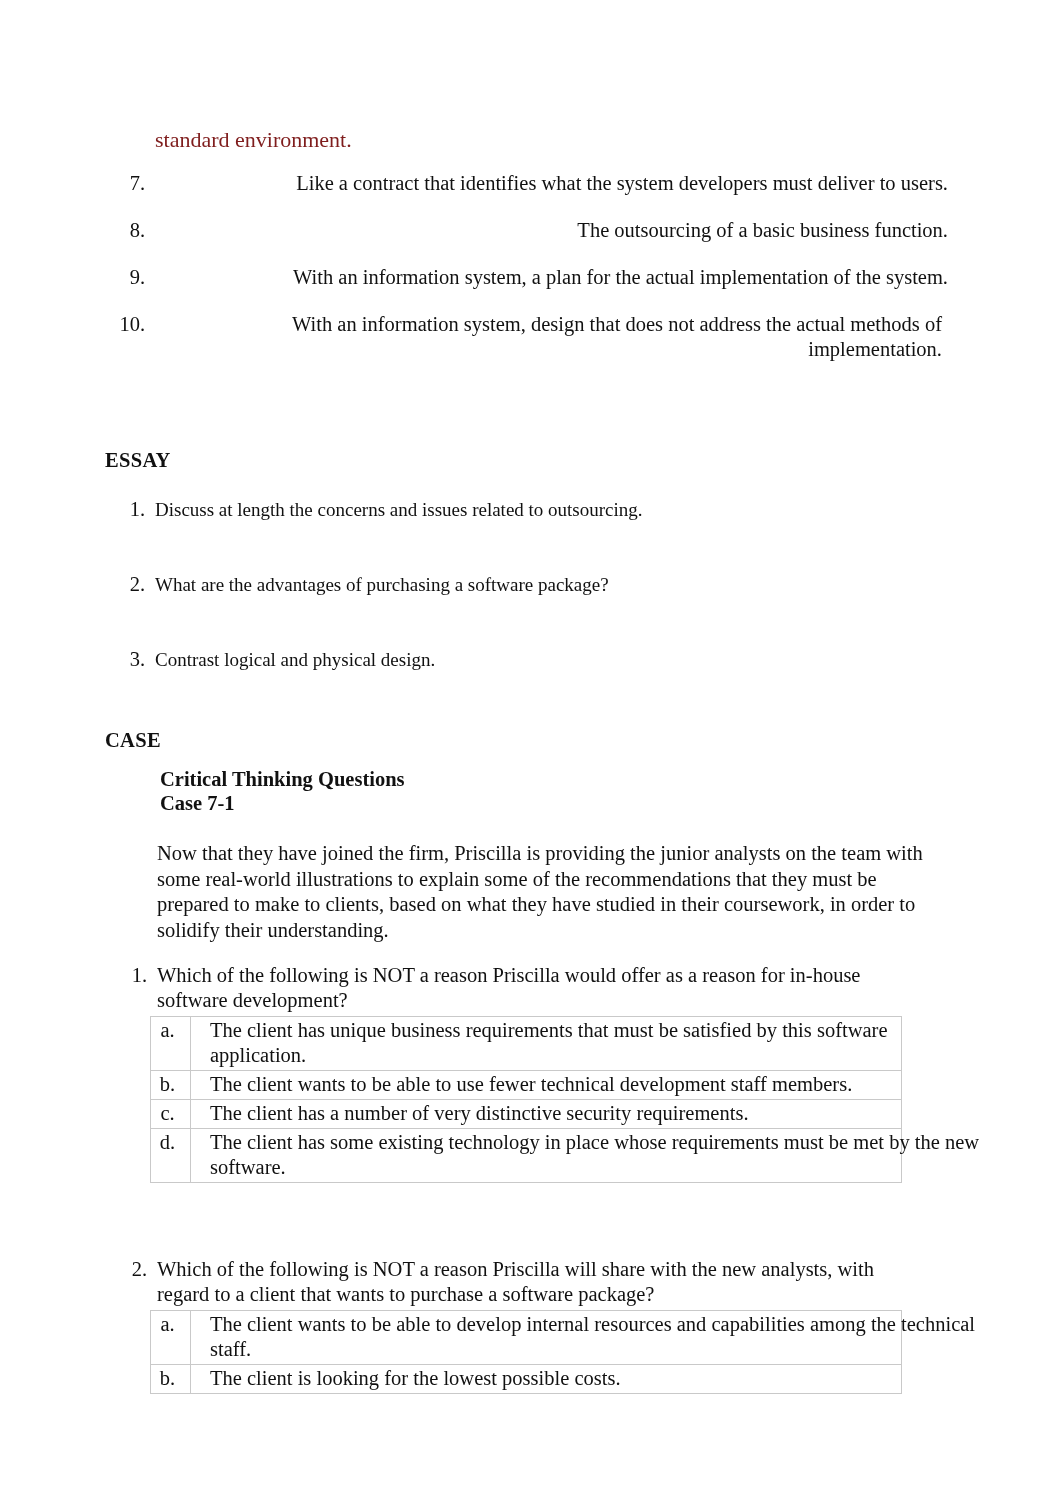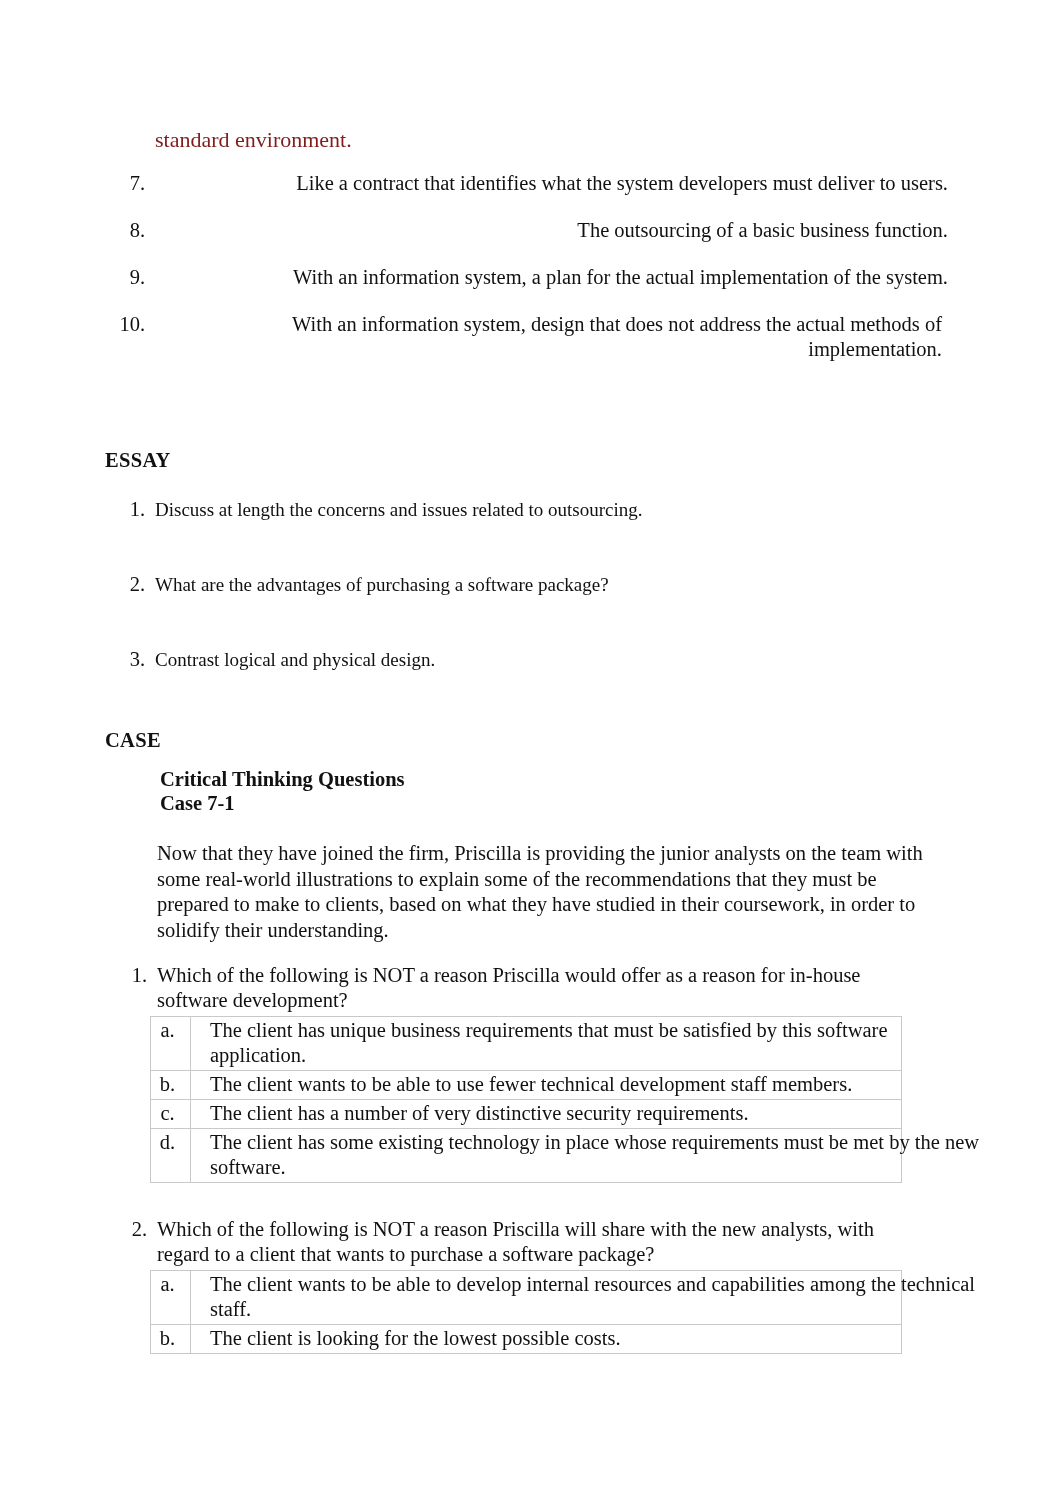--- a/index.html
+++ b/index.html
@@ -264,21 +264,21 @@
               <span class="wrap2">The client has some existing technology in place whose requirements must be met by the new software.</span>
             </td>
         </tr>
       </tbody>
     </table>
   </div>
 
   <div class="case-q" style="top:1217px;">
     <div class="qline">
       <span class="marker">2.</span>
-      <span class="qtext" style="display:block;width:752px;">Which of the following is NOT a reason Priscilla will share with the new analysts, with regard to a client that wants to purchase a software package?</span>
+      <span class="qtext" style="display:block;width:752px;margin-top:40px;">Which of the following is NOT a reason Priscilla will share with the new analysts, with regard to a client that wants to purchase a software package?</span>
     </div>
     <table class="options">
       <tbody>
         <tr>
           <td class="letter">a.</td>
           <td class="opt">
               <span class="wrap2">The client wants to be able to develop internal resources and capabilities among the technical staff.</span>
             </td>
         </tr>
         <tr>

